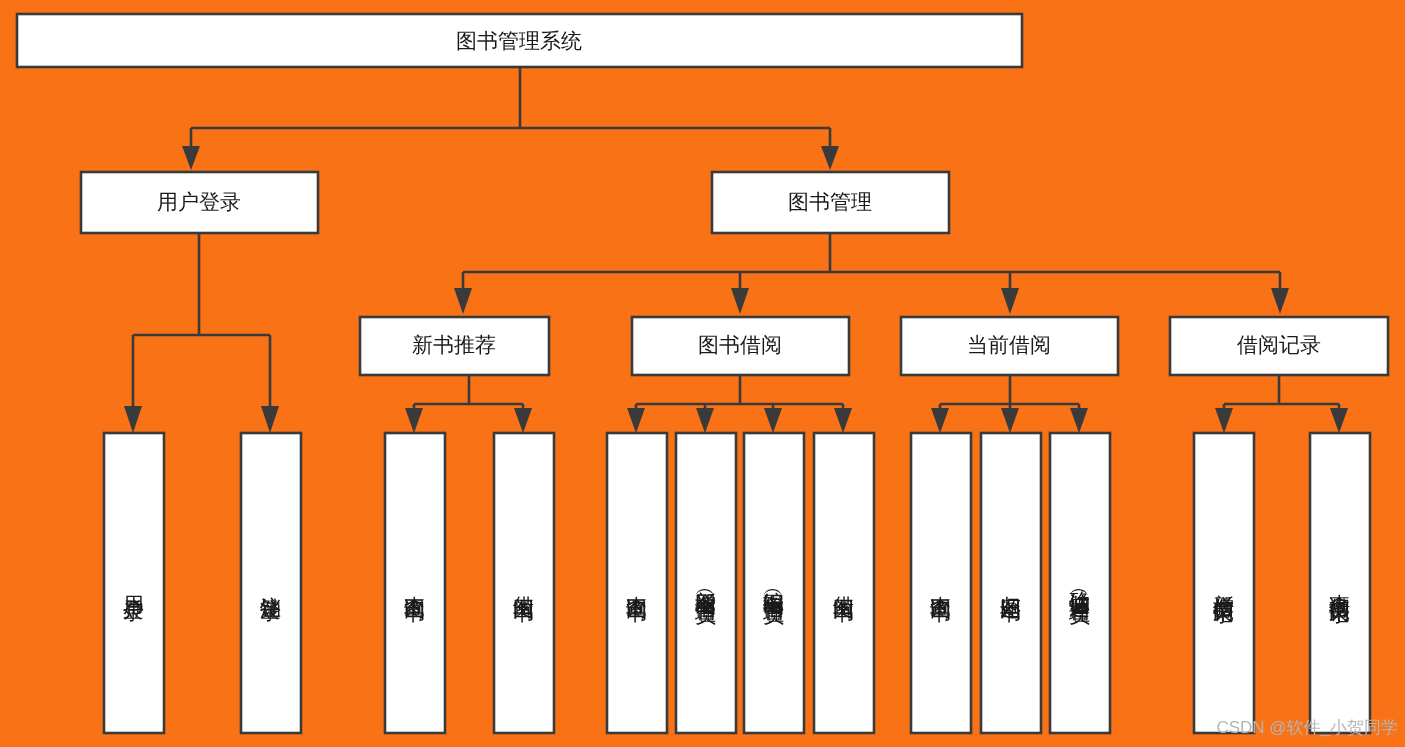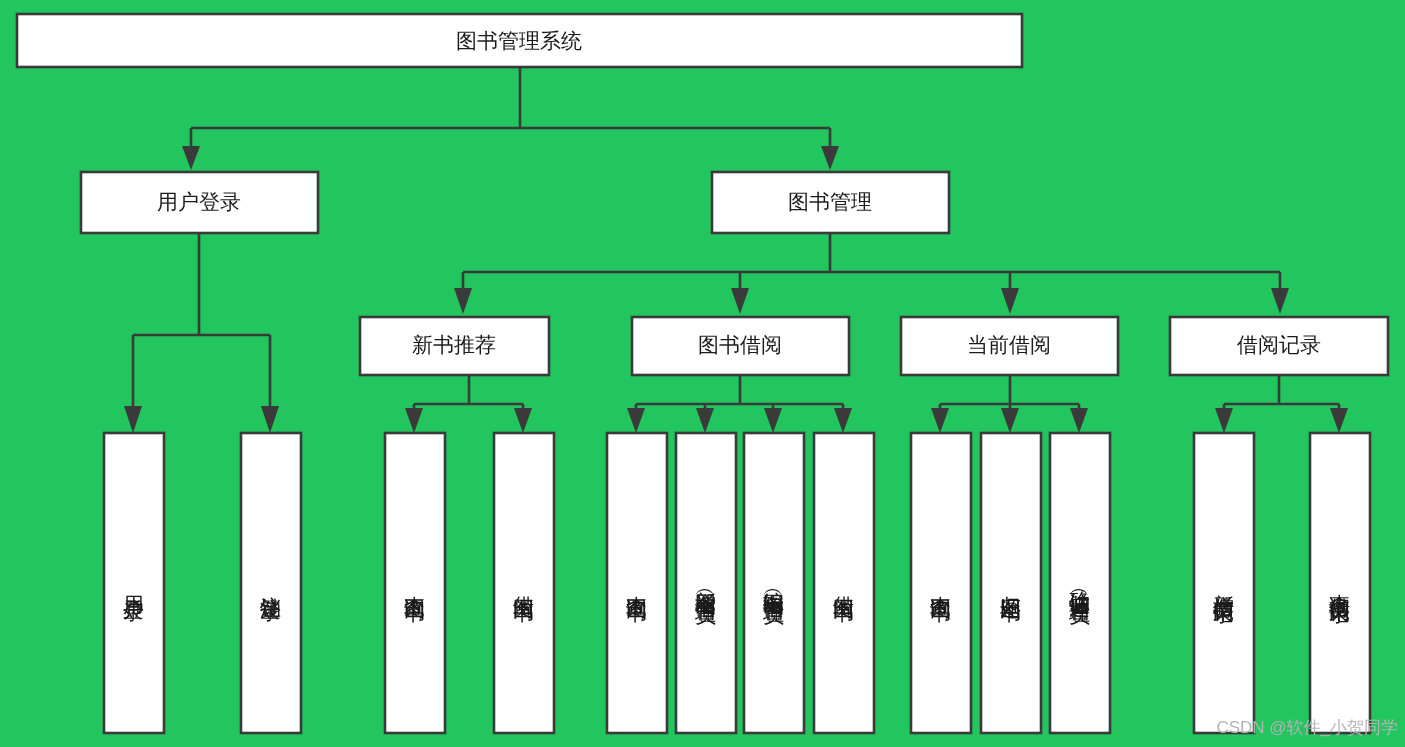--- a/index.html
+++ b/index.html
@@ -8,21 +8,21 @@
     padding: 0;
     background: #ffffff;
   }
   body {
     font-family: "Liberation Sans", "DejaVu Sans", sans-serif;
   }
   #diagram-root {
     position: relative;
     width: 1405px;
     height: 747px;
-    background: #22c55e;
+    background: #f97316;
     overflow: hidden;
   }
   svg.diagram-canvas {
     position: absolute;
     left: 0;
     top: 0;
     width: 1405px;
     height: 747px;
     display: block;
   }

